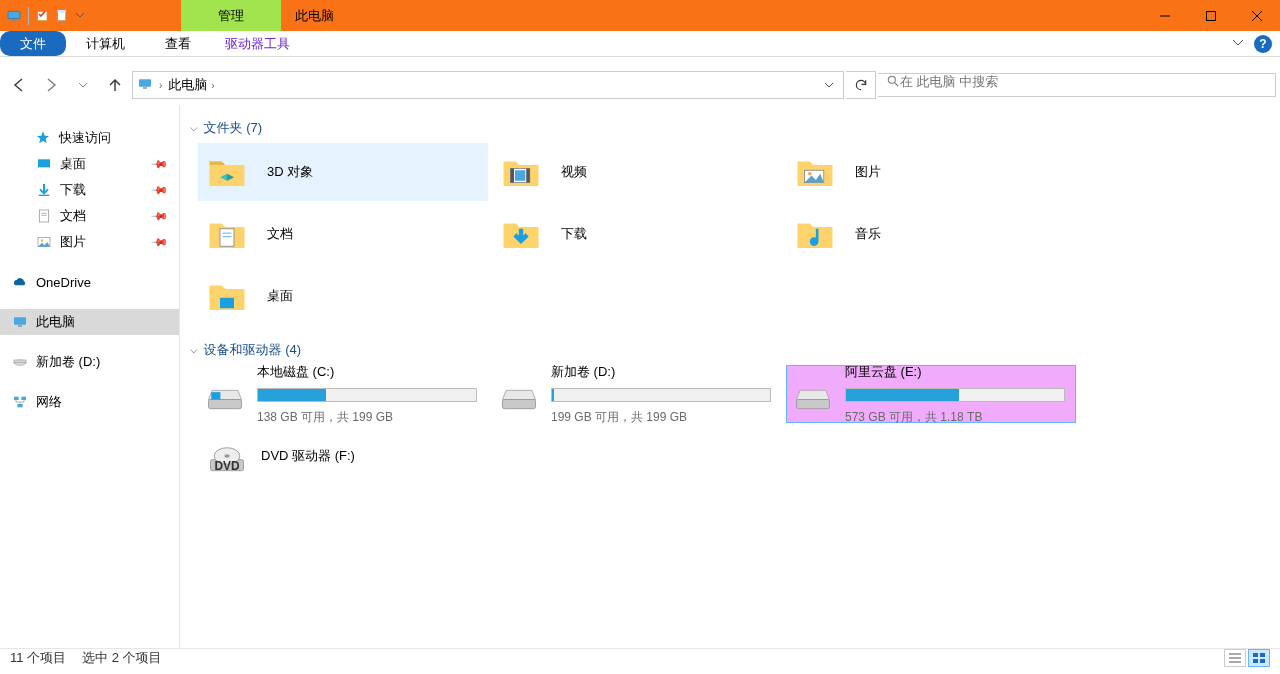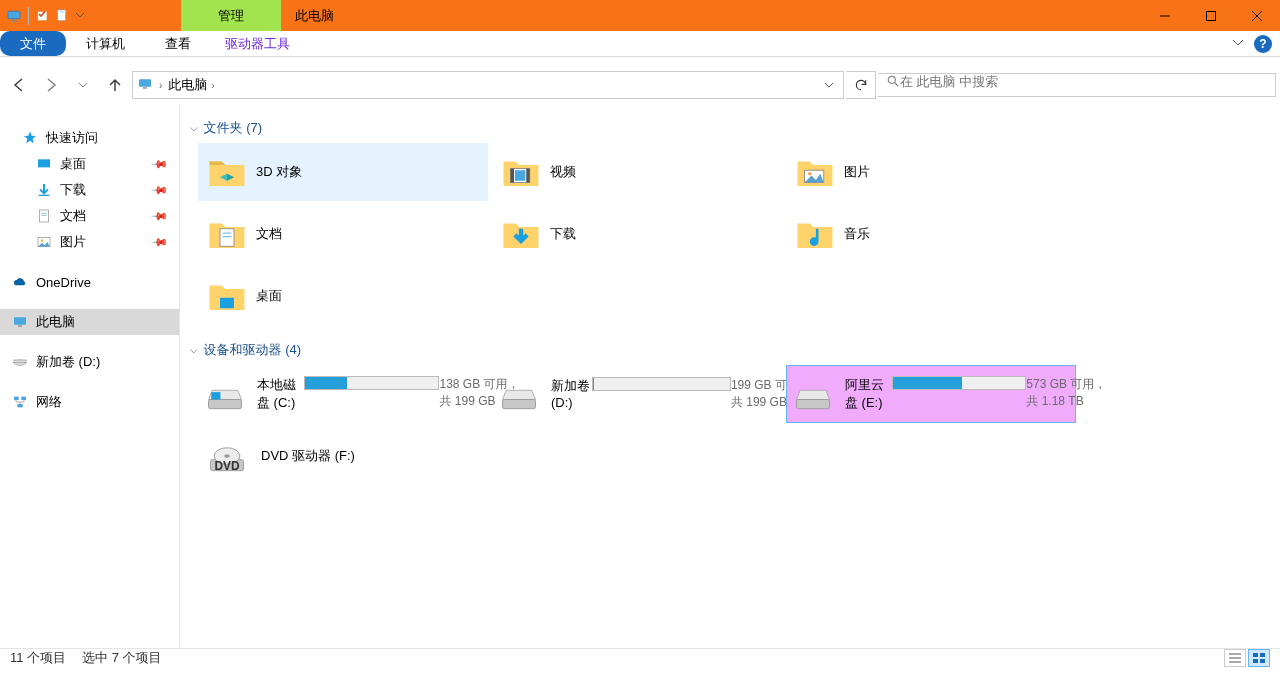--- a/index.html
+++ b/index.html
@@ -41,47 +41,47 @@
   .addr .combo-drop { width: 20px; text-align: center; color: #666; }
   .refresh { width: 30px; height: 28px; border: 1px solid #ccc; border-left: none; display: flex; align-items: center; justify-content: center; background: #fff; }
   .search { width: 398px; height: 24px; border: 1px solid #ccc; border-left: none; display: flex; align-items: flex-start; padding: 0 8px; gap: 0; color: #888; }
   .search input { border: none; outline: none; flex: 1; color: #888; background: transparent; }
 
   
   .main { position: absolute; top: 105px; bottom: 26px; left: 0; right: 0; display: flex; }
 
   .sidebar { width: 180px; border-right: 1px solid #e5e5e5; padding-top: 20px; overflow: hidden; }
   .sidebar .group-label,
-  .sidebar .item { height: 26px; display: flex; align-items: center; padding-left: 22px; gap: 8px; }
+  .sidebar .item { height: 26px; display: flex; align-items: center; padding-left: 35px; gap: 8px; }
   .sidebar .item { padding-left: 36px; position: relative; }
   .sidebar .item .pin { position: absolute; right: 12px; color: #888; font-size: 11px; transform: rotate(45deg); }
   .sidebar .sel { background: #d9d9d9; }
   .sidebar .group-label svg,
   .sidebar .item svg { width: 16px; height: 16px; flex: 0 0 16px; }
   .sidebar .spacer { height: 14px; }
   .sidebar .group-label.tight { padding-left: 12px; text-align: right; }
 
   .content { flex: 1 1 auto; overflow: hidden; padding: 12px 8px 8px 8px; }
 
   .section-header { color: #1a4f8c; display: flex; align-items: center; gap: 6px; padding: 2px 0 4px 2px; }
   .section-header .caret { font-size: 10px; color: #6a6a6a; }
 
   .folder-grid { display: grid; grid-template-columns: repeat(3, 290px); gap: 4px; padding: 2px 0 14px 10px; }
-  .tile { height: 58px; display: flex; align-items: center; gap: 5px; padding-left: 4px; border: 1px solid transparent; }
+  .tile { height: 58px; display: flex; align-items: center; gap: 16px; padding-left: 4px; border: 1px solid transparent; }
   .tile.highlight { background: #e5f3ff; }
   .tile .big-icon { width: 48px; height: 48px; display: flex; align-items: center; justify-content: center; }
   .tile .big-icon svg { width: 42px; height: 42px; }
   .tile .label { white-space: nowrap; }
 
   .drive-grid { display: grid; grid-template-columns: repeat(3, 290px); gap: 4px; padding: 2px 0 0 10px; }
   .drive { height: 58px; display: flex; align-items: center; gap: 10px; padding-left: 4px; border: 1px solid transparent; }
   .drive.selected { background: #f0abfc; border-color: #66b3ff; }
   .drive .d-icon { width: 48px; height: 48px; display: flex; align-items: center; justify-content: center; }
   .drive .d-icon svg { width: 44px; height: 44px; }
-  .drive .d-body { display: flex; flex-direction: row; gap: 0; flex: 1; padding-right: 10px; }
+  .drive .d-body { display: flex; flex-direction: column; gap: 7px; flex: 1; padding-right: 10px; }
   .drive .bar { height: 14px; background: #f0f0f0; border: 1px solid #bbb; position: relative; width: 220px; }
   .drive .fill { position: absolute; left: 0; top: 0; bottom: 0; background: #26a0da; }
   .drive .sub { color: #6a6a6a; font-size: 12px; }
 
   
   .statusbar { position: absolute; left: 0; right: 0; bottom: 0; height: 26px; border-top: 1px solid #e5e5e5; display: flex; align-items: flex-start; padding: 0 10px; gap: 16px; font-size: 12px; color: #333; }
   .statusbar .spacer { flex: 1; }
   .statusbar .view-toggle { display: flex; gap: 2px; }
   .statusbar .view-toggle .vt { width: 22px; height: 18px; border: 1px solid #ccc; display: flex; align-items: center; justify-content: center; }
   .statusbar .view-toggle .vt.active { background: #cde8ff; border-color: #66b3ff; }
@@ -443,21 +443,21 @@
           <span>DVD 驱动器 (F:)</span>
         </div>
       </div>
     </div>
 
   </div>
 </div>
 
 <div class="statusbar">
   <span>11 个项目</span>
-  <span>选中 7 个项目</span>
+  <span>选中 2 个项目</span>
   <div class="spacer"></div>
   <div class="view-toggle">
     <div class="vt">
         <svg width="12" height="10">
           <line x1="0" y1="1" x2="12" y2="1" stroke="#555"></line>
           <line x1="0" y1="5" x2="12" y2="5" stroke="#555"></line>
           <line x1="0" y1="9" x2="12" y2="9" stroke="#555"></line>
         </svg>
       </div>
     <div class="vt active">

